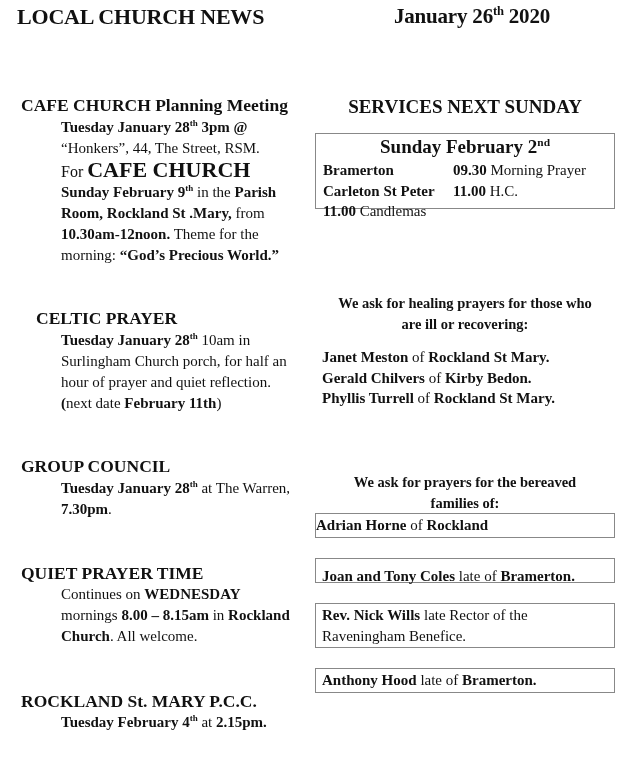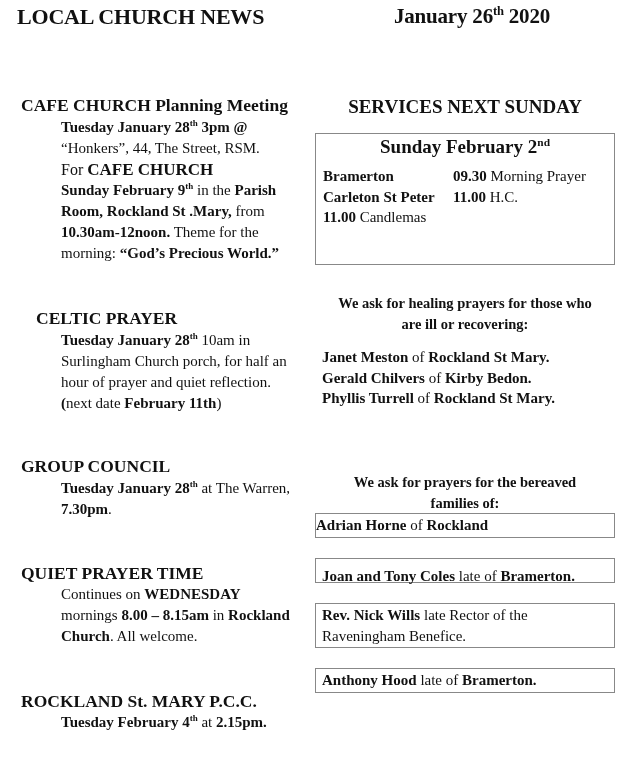--- a/index.html
+++ b/index.html
@@ -19,21 +19,21 @@
 </head>
 <body>
 
 <div class="abs h-main" style="left:17px;top:4px;">LOCAL CHURCH NEWS</div>
 <div class="abs h-main" style="left:394px;top:4px;font-size:21px;"><span>January 26</span><sup>th</sup><span> 2020</span></div>
 
 <div class="abs h-sec" style="left:21px;top:95px;">CAFE CHURCH Planning Meeting</div>
 <div class="abs body" style="left:61px;top:117px;width:250px;">
   <div><b>Tuesday January 28</b><sup style="font-weight:bold">th</sup><b> 3pm  @</b></div>
   <div>“Honkers”, 44, The Street, RSM.</div>
-  <div style="font-size:16px;"><span>For </span><b style="font-size:17px">CAFE CHURCH</b></div>
+  <div style="font-size:16px;"><span>For </span><b style="font-size:22px">CAFE CHURCH</b></div>
   <div><b>Sunday February 9</b><sup style="font-weight:bold">th</sup><span> in the </span><b>Parish</b></div>
   <div><b>Room, Rockland St .Mary,</b><span> from</span></div>
   <div><b>10.30am-12noon.</b><span> Theme for the</span></div>
   <div><span>morning: </span><b>“God’s Precious World.”</b></div>
 </div>
 
 <div class="abs h-sec" style="left:36px;top:308px;">CELTIC PRAYER</div>
 <div class="abs body" style="left:61px;top:330px;width:250px;">
   <div><b>Tuesday January 28</b><sup style="font-weight:bold">th</sup><span>  10am in</span></div>
   <div>Surlingham Church porch, for half an</div>
@@ -53,23 +53,23 @@
   <div><span>mornings </span><b>8.00 – 8.15am</b><span> in </span><b>Rockland</b></div>
   <div><b>Church</b><span>. All welcome.</span></div>
 </div>
 
 <div class="abs h-sec" style="left:21px;top:691px;">ROCKLAND St. MARY P.C.C.</div>
 <div class="abs body" style="left:61px;top:712px;width:250px;">
   <div><b>Tuesday February 4</b><sup style="font-weight:bold">th</sup><span> at </span><b>2.15pm.</b></div>
 </div>
 
 <div class="abs h-sec center" style="left:315px;top:96px;width:300px;font-size:19px;">SERVICES NEXT SUNDAY</div>
-<div class="box" style="left:315px;top:133px;width:300px;height:132px;">
+<div class="box" style="left:315px;top:133px;width:300px;height:76px;">
   <div class="center" style="font-size:19px;font-weight:bold;margin-top:2px;"><span>Sunday February 2</span><sup>nd</sup></div>
-  <div style="padding-left:7px;margin-top:8px;">
+  <div style="padding-left:7px;margin-top:2px;">
     <div class="svc-row">
         <span class="svc-place">Bramerton</span>
         <span><b>09.30</b><span> Morning Prayer</span></span>
       </div>
     <div class="svc-row">
         <span class="svc-place">Carleton St Peter</span>
         <span><b>11.00</b><span> H.C.</span></span>
       </div>
     <div class="svc-row">
         <span><b>11.00</b><span> Candlemas</span></span>

